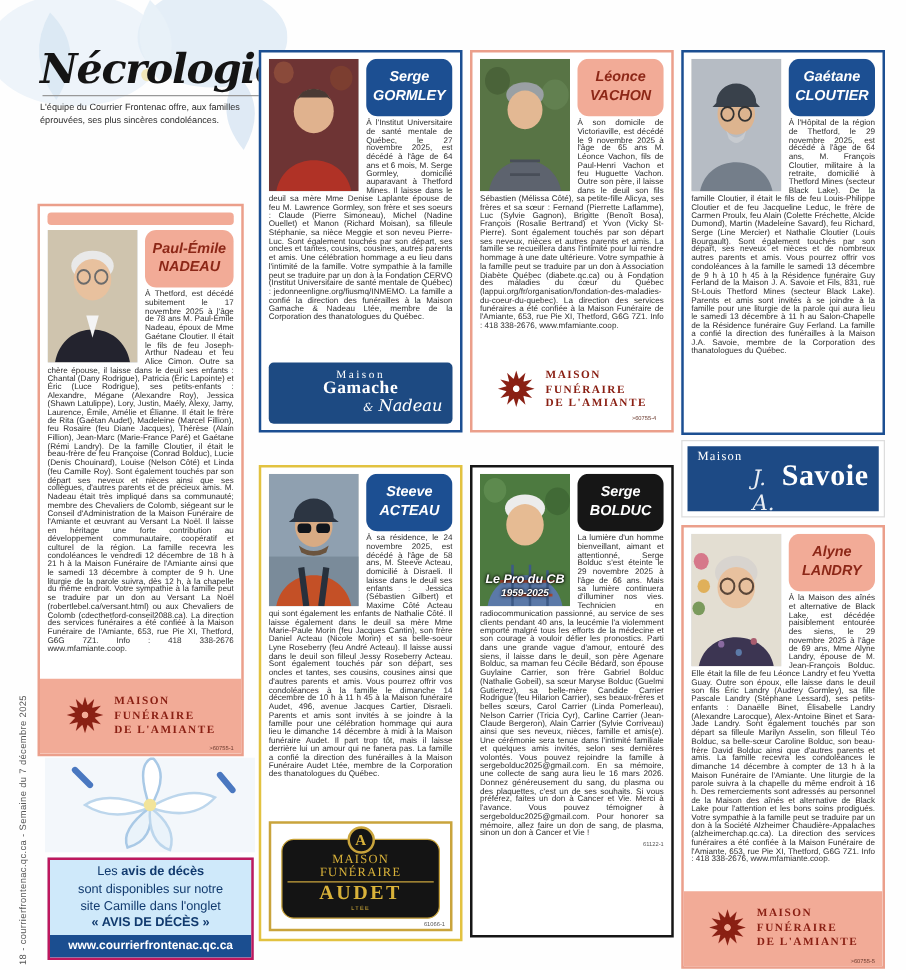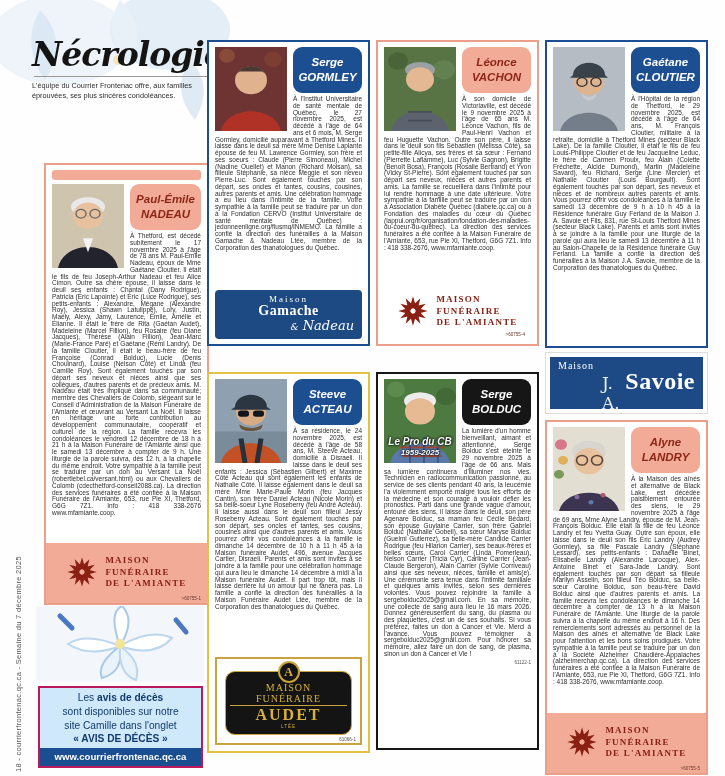--- a/index.html
+++ b/index.html
@@ -34,21 +34,21 @@
   .card{position:absolute;background:#fff;border:2px solid #999;}
   .card-inner{padding:5px 6px;height:100%;overflow:hidden;display:flex;flex-direction:column;}
   .theme-salmon{border-color:#eb9f8b;}
   .theme-blue{border-color:#1c4f92;}
   .theme-yellow{border-color:#e2c240;}
   .theme-black{border-color:#161616;}
 
   .top-band{height:10px;border-radius:3px;background:#f2ab97;margin-bottom:4px;flex:0 0 auto;}
 
   .photo{
-    float:left;width:72px;height:84px;margin:0 6px 3px 0;
+    float:left;width:72px;height:106px;margin:0 6px 3px 0;
     overflow:hidden;background:#ccc;position:relative;flex:none;
   }
   .photo svg{display:block;width:100%;height:100%;}
   .photo-caption{
     position:absolute;left:0;right:0;bottom:6px;text-align:center;
     color:#fff;font-weight:bold;font-style:italic;
     text-shadow:0 0 2px #000,0 0 3px #000;line-height:1.15;
   }
   .photo-caption .pc1{font-size:10px;}
   .photo-caption .pc2{font-size:8px;}
@@ -83,21 +83,21 @@
   .logo-gamache .g-maison{font-family:"Liberation Serif",serif;font-size:9px;text-align:center;letter-spacing:2px;}
   .logo-gamache .g-name{font-family:"Liberation Serif",serif;font-weight:bold;font-size:14px;line-height:1;text-align:center;letter-spacing:.5px;}
   .logo-gamache .g-sub{font-family:"DejaVu Serif",serif;font-style:italic;font-size:13px;text-align:right;line-height:1;margin-top:1px;}
   .logo-gamache .g-amp{font-size:9px;}
 
   
   .savoie-wrap{position:absolute;background:#fff;border:1px solid #ddd;padding:4px;}
   .logo-savoie{background:#1d4a85;color:#fff;height:100%;padding:3px 8px;}
   .logo-savoie .s-maison{font-family:"Liberation Serif",serif;font-size:10px;letter-spacing:1px;}
   .logo-savoie .s-row{display:flex;align-items:baseline;justify-content:center;margin-top:-3px;}
-  .logo-savoie .s-init{font-family:"DejaVu Serif",serif;font-size:17px;margin-right:2px;opacity:.9;margin-left:44px;}
+  .logo-savoie .s-init{font-family:"DejaVu Serif",serif;font-style:italic;font-size:17px;margin-right:2px;opacity:.9;margin-left:44px;}
   .logo-savoie .s-name{font-family:"Liberation Serif",serif;font-weight:bold;font-size:24px;letter-spacing:.5px;}
 
   
   .audet-block{clear:both;margin-top:auto;flex:0 0 auto;border:2px solid #c9a43c;background:#fff;
     padding:12px 8px 8px 8px;position:relative;margin-bottom:1px;}
   .audet-plaque{background:#141414;border:1.5px solid #c9a43c;border-radius:10px;
     color:#d9b23a;text-align:center;padding:10px 4px 5px 4px;position:relative;}
   .audet-monogram{position:absolute;top:-11px;left:50%;transform:translateX(-50%);
     width:22px;height:22px;border-radius:50%;background:#141414;border:2px solid #c9a43c;
     color:#d9b23a;font-family:"Liberation Serif",serif;font-weight:bold;font-size:12px;
@@ -143,21 +143,21 @@
 </svg>
 
 <div class="folio">18 - courrierfrontenac.qc.ca - Semaine du 7 décembre 2025</div>
 
 <div class="masthead">
   <div class="title">Nécrologie</div>
   <div class="rule"></div>
   <div class="subtitle">L'équipe du Courrier Frontenac offre, aux familles éprouvées, ses plus sincères condoléances.</div>
 </div>
 
-<div class="card theme-salmon" style="left:44px;top:163px;width:165px;height:442px;">
+<div class="card theme-salmon" style="left:30px;top:163px;width:165px;height:442px;">
   <div class="card-inner">
     <div class="top-band"></div>
     <div style="flex:1 1 auto;overflow:hidden;">
       <div class="photo">
         <svg viewBox="0 0 72 96" preserveAspectRatio="none">
           <rect width="72" height="96" fill="#cfc4ae"></rect>
           <ellipse cx="36" cy="26" rx="17" ry="11" fill="#e9e9e9"></ellipse>
           <circle cx="36" cy="36" r="15" fill="#e8c19e"></circle>
           <circle cx="29" cy="34" r="5" fill="none" stroke="#6b6b6b" stroke-width="1.4"></circle>
           <circle cx="43" cy="34" r="5" fill="none" stroke="#6b6b6b" stroke-width="1.4"></circle>

